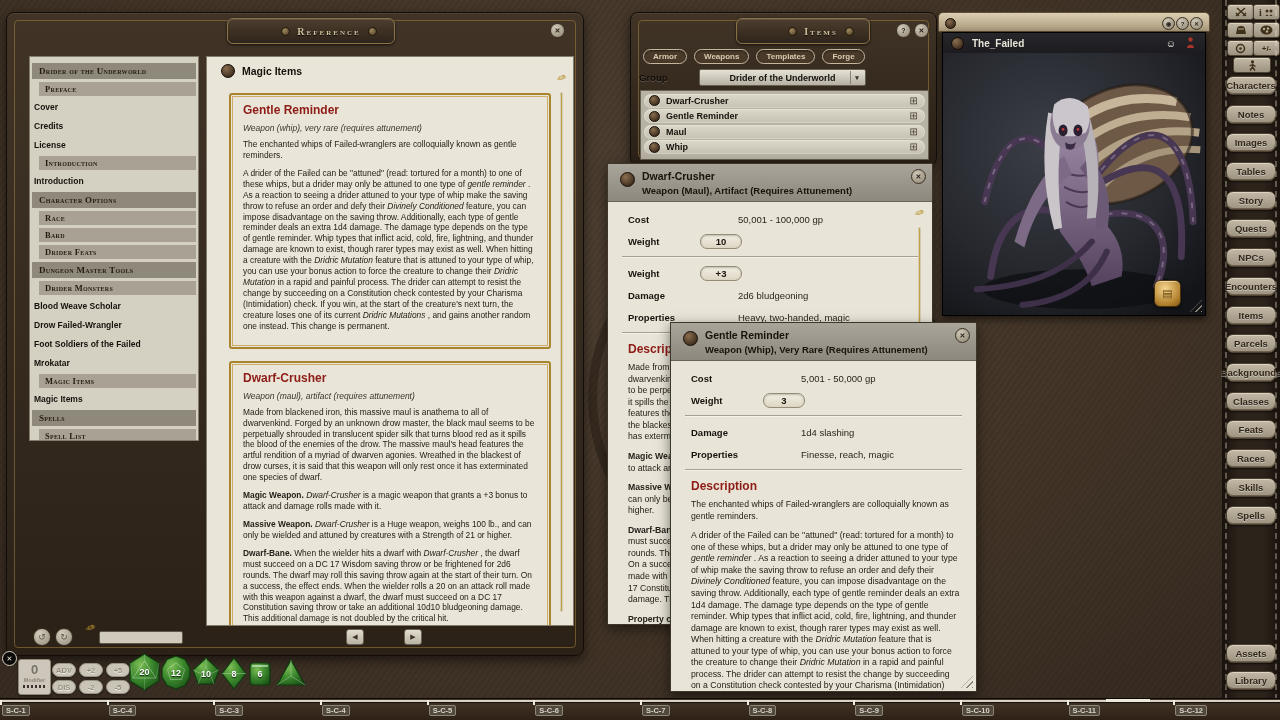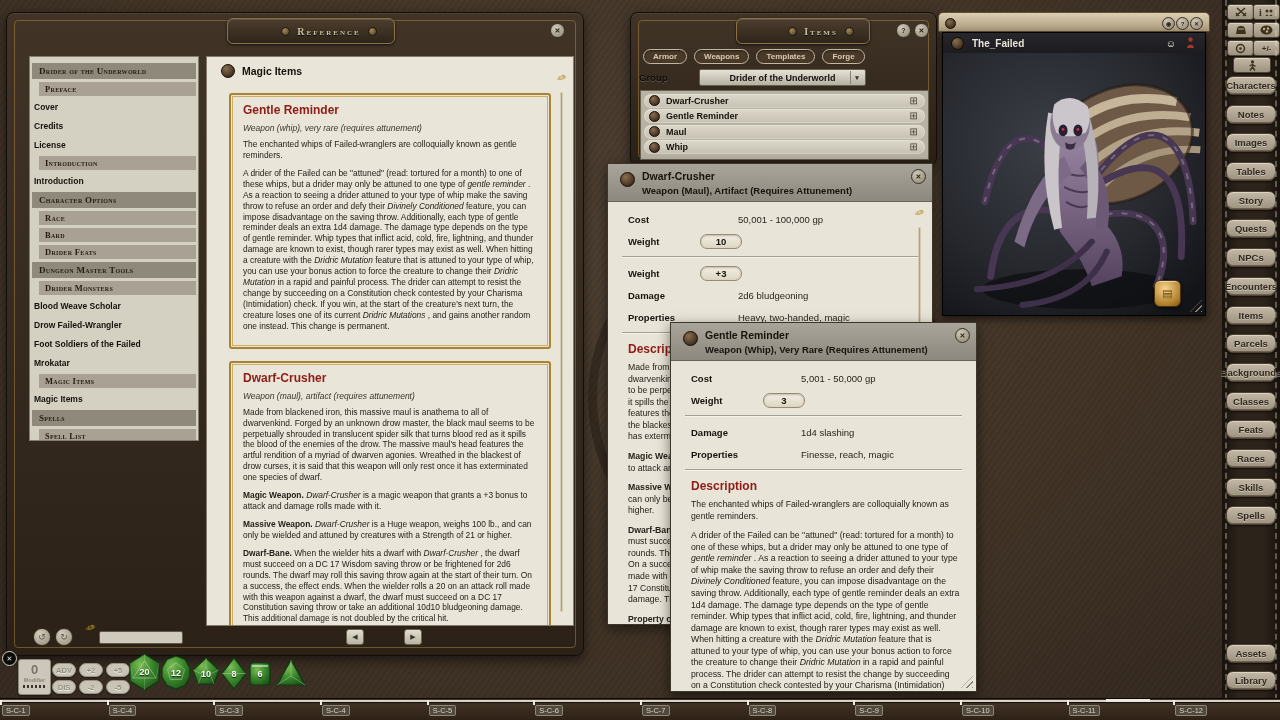--- a/index.html
+++ b/index.html
@@ -142,21 +142,21 @@
 
   
   #hotbar{position:absolute;left:0;top:698px;width:1280px;height:22px;z-index:4;
     background:linear-gradient(#463629,#2d2016);border-top:1px solid #0c0805;}
   #hotbar .rule{position:absolute;left:0;right:0;top:1px;height:2px;background:#d6d2c4;
     box-shadow:0 1px 1px rgba(0,0,0,.7);}
   #hotbar-slots{position:absolute;left:0;top:0;right:0;bottom:0;display:flex;}
   .slot{position:relative;width:106.66px;height:22px;}
   .slot::before{content:"";position:absolute;left:0;top:1px;width:2px;height:5px;background:#efecdf;}
   .slot-label{position:absolute;left:2px;top:6px;background:#51493d;border:1px solid #8d8775;border-radius:2px;
-    padding:0 3px;font-weight:normal;font-size:7.5px;line-height:9px;color:#d9d4c6;}
+    padding:0 3px;font-weight:bold;font-size:7.5px;line-height:9px;color:#d9d4c6;}
   .hotbar-scroll{position:absolute;right:130px;top:0;width:44px;height:3px;background:#ece8da;}
 
   
   #dicetray{position:absolute;left:0;top:648px;width:320px;height:52px;z-index:6;}
   .kill-btn{position:absolute;left:2px;top:3px;width:13px;height:13px;border-radius:50%;background:#0c0a08;
     border:1px solid #d6d2c4;color:#e8e4d8;font-size:7px;display:flex;align-items:center;justify-content:center;}
   .mod-box{position:absolute;left:18px;top:11px;width:31px;height:34px;background:#ccc7ba;border:1px solid #8d8775;
     border-radius:3px;text-align:center;box-shadow:0 1px 2px rgba(0,0,0,.5);}
   .mod-val{font-weight:bold;font-size:13px;color:#7a7468;line-height:15px;margin-top:2px;}
   .mod-label{font-size:5.5px;color:#8d8775;font-weight:bold;}

